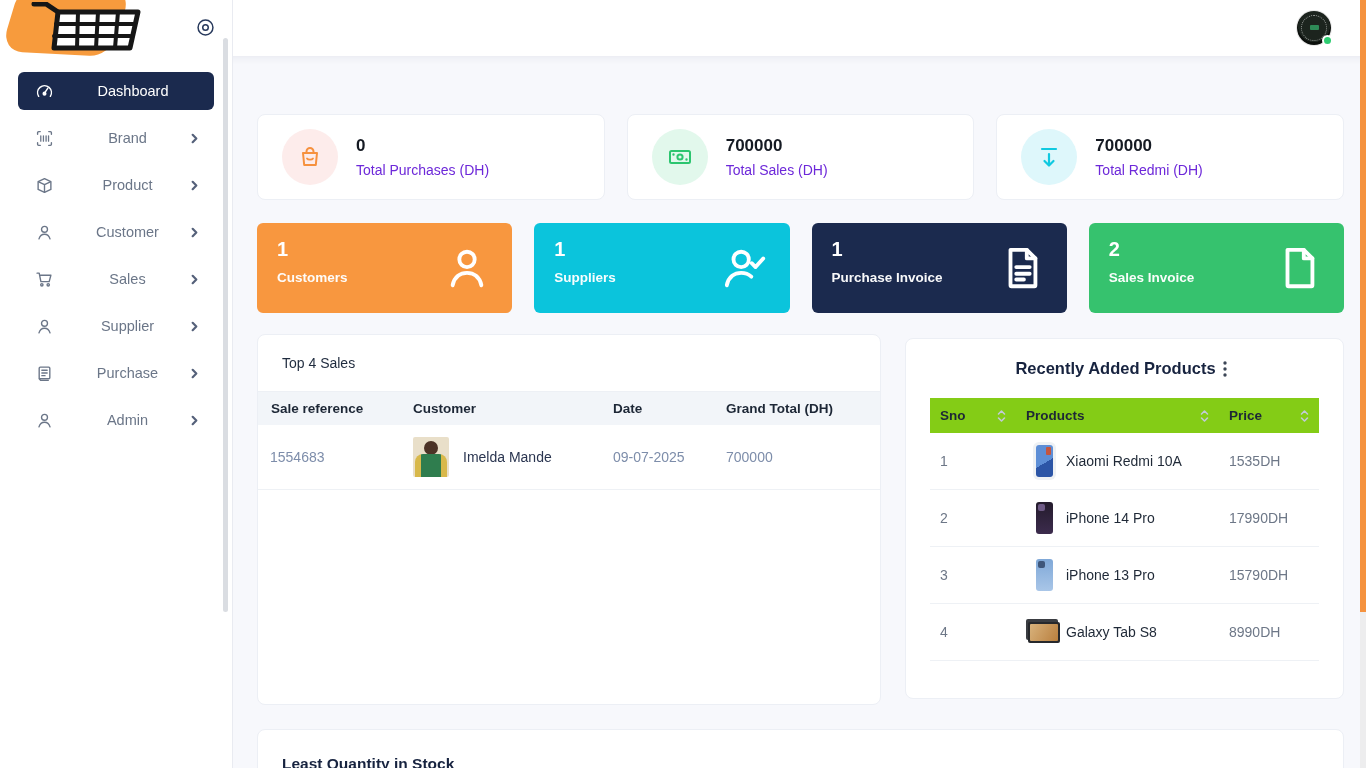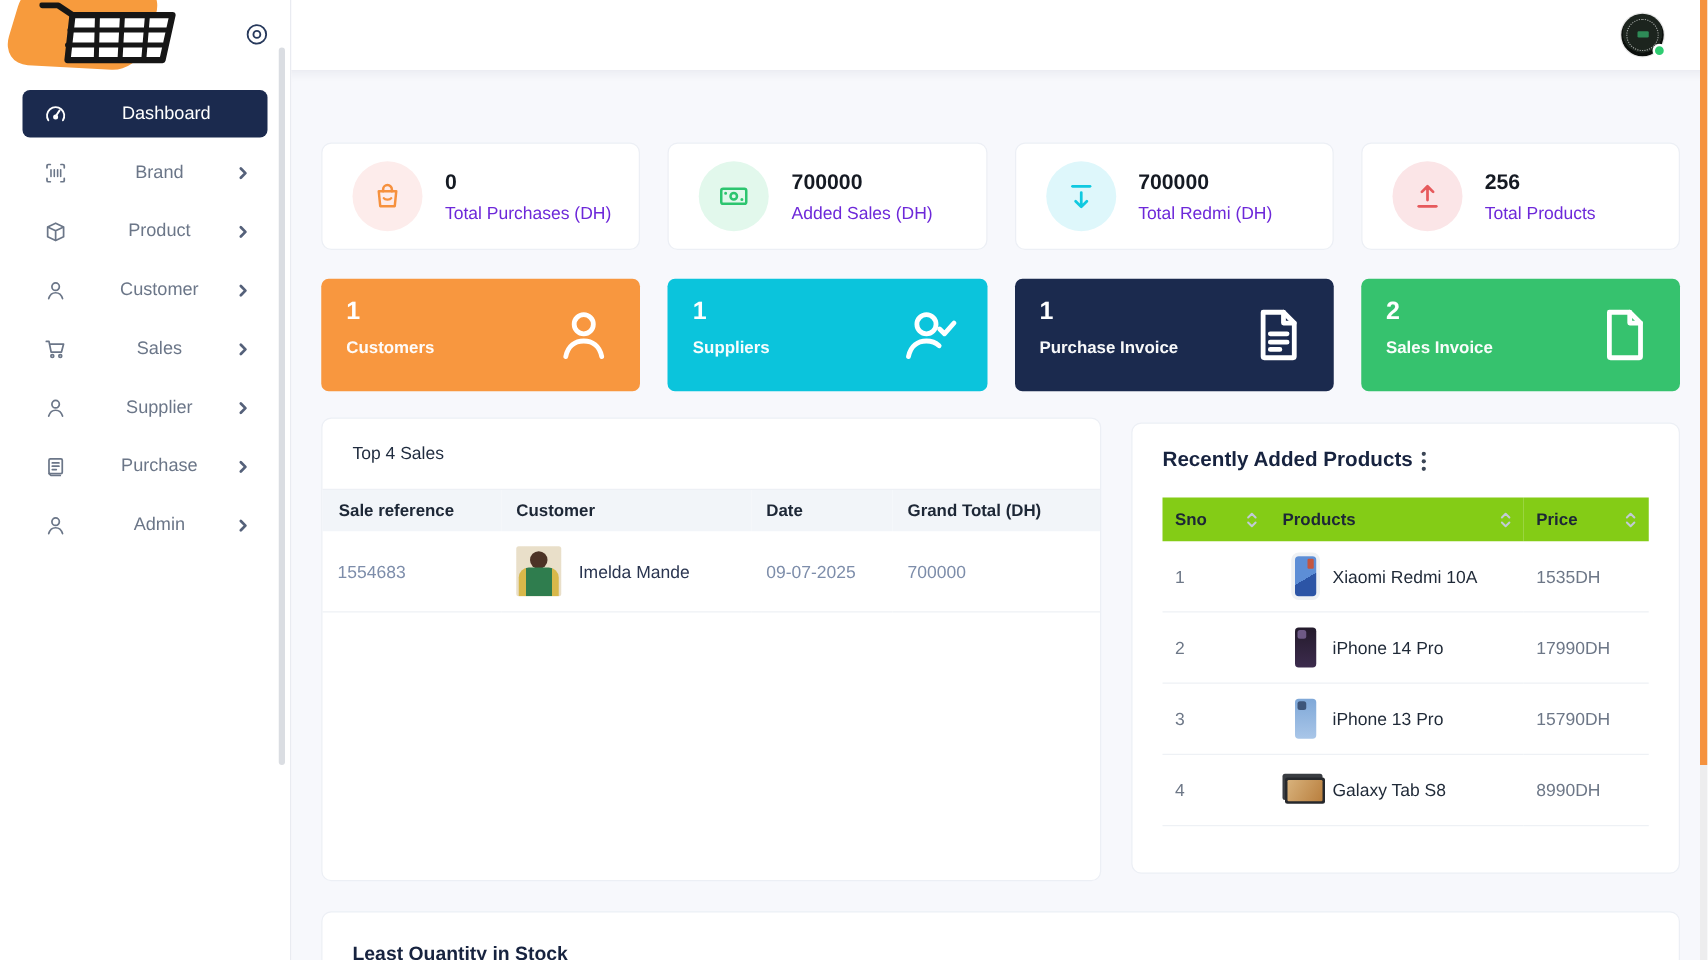--- a/index.html
+++ b/index.html
@@ -56,21 +56,21 @@
   table { border-collapse:collapse; width:100%; }
   .sales-table th { background:#f2f5f9; text-align:left; font-size:13.5px; color:#1d2736; padding:9px 12px; font-weight:bold; }
   .sales-table th:first-child { padding-left:13px; }
   .sales-table td { font-size:14px; color:#7d8daa; padding:12px; border-bottom:1px solid #eef1f5; }
   .cust-cell { display:flex; align-items:center; gap:14px; color:#2a3550; }
   .cust-photo { width:36px; height:40px; background:linear-gradient(#e9dfc9 0 100%); position:relative; overflow:hidden; border-radius:2px; flex-shrink:0; }
   .cust-photo::before { content:""; position:absolute; left:11px; top:4px; width:14px; height:14px; border-radius:50%; background:#4c3326; }
   .cust-photo::after { content:""; position:absolute; left:2px; top:17px; width:32px; height:23px; background:linear-gradient(90deg,#d8b84a 0 18%, #2f7d4e 18% 82%, #d8b84a 82%); border-radius:8px 8px 0 0; }
 
   .recent-card { flex:1; height:361px; margin-top:4px; padding:20px 24px; }
-  .recent-head { display:flex; justify-content:flex-start; align-items:center; margin-bottom:20px; }
+  .recent-head { display:flex; justify-content:center; align-items:center; margin-bottom:20px; }
   .recent-title { font-size:16.5px; font-weight:bold; color:#17233f; }
   .kebab { width:18px; height:18px; color:#3c4656; cursor:pointer; display:flex; align-items:center; justify-content:center; }
   .recent-table th { background:#84cc16; font-size:13.5px; color:#1d2736; text-align:right; padding:10px 10px; font-weight:bold; }
   .recent-table th .th-inner { display:flex; align-items:center; justify-content:space-between; }
   .sort-icon { color:#c2cad6; width:9px; height:14px; }
   .recent-table td { font-size:14px; padding:8px 10px; border-bottom:1px solid #eef1f5; color:#6d7787; }
   .prod-cell { display:flex; align-items:center; gap:4px; color:#1f2937; }
   .price-cell { color:#7d8daa; }
   .thumb { width:36px; height:40px; display:flex; align-items:center; justify-content:center; }
 
@@ -238,49 +238,37 @@
         <div class="stat-card">
           <div class="icon-circle" style="background-color: rgb(226, 248, 236);">
             <svg viewBox="0 0 24 24" fill="none" stroke="currentColor" stroke-width="2" style="color:#2cc56f" stroke-linejoin="round">
               <rect x="2" y="6" width="20" height="12" rx="1.5"></rect>
                 <circle cx="12" cy="12" r="2.6"></circle>
                 <path d="M5.5 9.5v.01M18.5 14.5v.01" stroke-linecap="round" stroke-width="2.4"></path>
             </svg>
           </div>
           <div>
             <div class="stat-value">700000</div>
-            <div class="stat-label">Added Sales (DH)</div>
+            <div class="stat-label">Total Sales (DH)</div>
           </div>
         </div>
 
         <div class="stat-card">
           <div class="icon-circle" style="background-color: rgb(222, 247, 251);">
             <svg viewBox="0 0 24 24" fill="none" stroke="currentColor" stroke-width="2.2" style="color:#10c9e0" stroke-linecap="round" stroke-linejoin="round">
               <path d="M5 4h14"></path>
                 <path d="M12 9v11M7.5 16 12 20.5 16.5 16"></path>
             </svg>
           </div>
           <div>
             <div class="stat-value">700000</div>
             <div class="stat-label">Total Redmi (DH)</div>
           </div>
         </div>
 
-        <div class="stat-card">
-          <div class="icon-circle" style="background-color: rgb(251, 229, 231);">
-            <svg viewBox="0 0 24 24" fill="none" stroke="currentColor" stroke-width="2.2" style="color:#e65a5d" stroke-linecap="round" stroke-linejoin="round">
-              <path d="M5 20h14"></path>
-                <path d="M12 15V4M7.5 8.5 12 4l4.5 4.5"></path>
-            </svg>
-          </div>
-          <div>
-            <div class="stat-value">256</div>
-            <div class="stat-label">Total Products</div>
-          </div>
-        </div>
       </div>
 
       <div class="counter-row">
         <div class="counter-card" style="background-color: rgb(248, 151, 63);">
           <div class="counter-value">1</div>
           <div class="counter-label">Customers</div>
           <svg class="counter-icon" viewBox="0 0 24 24" fill="none" stroke="#ffffff" stroke-width="2" stroke-linecap="round">
             <circle cx="12" cy="7.5" r="4"></circle>
               <path d="M4.5 21c.9-4.5 4-6.5 7.5-6.5s6.6 2 7.5 6.5"></path>
           </svg>

